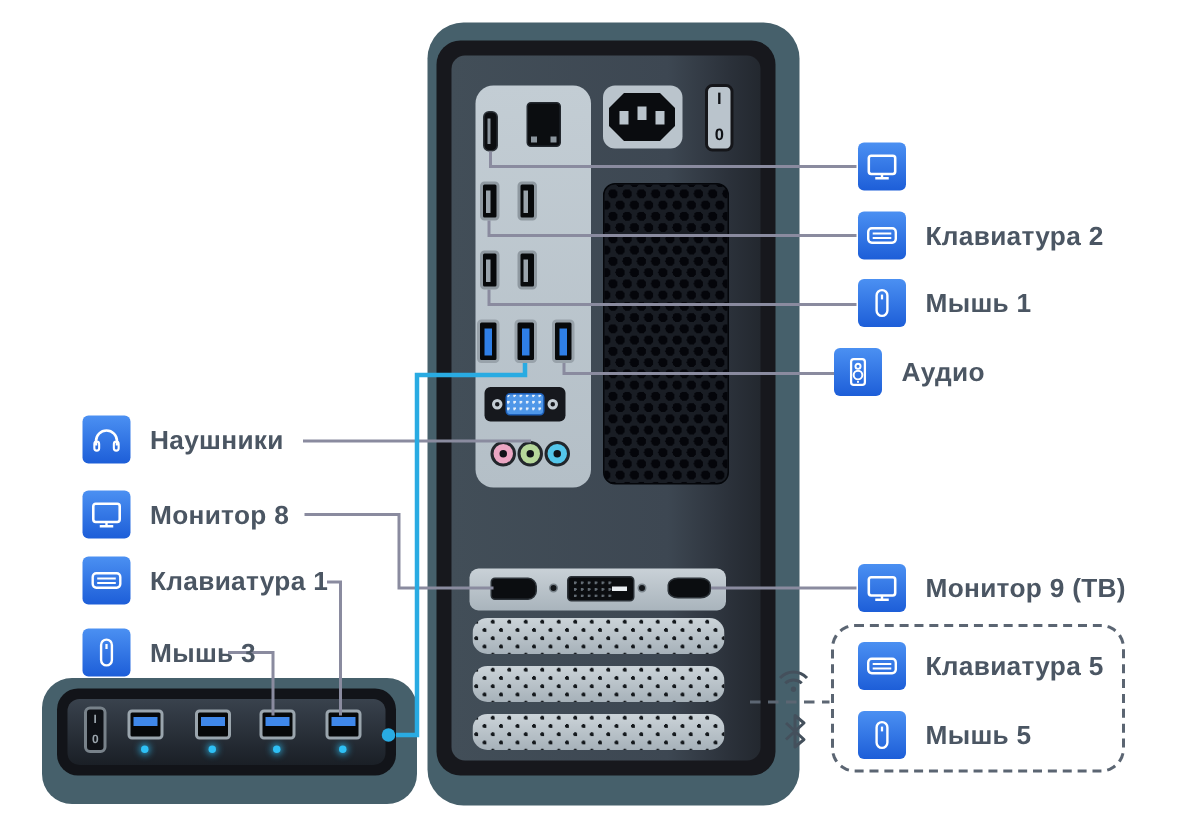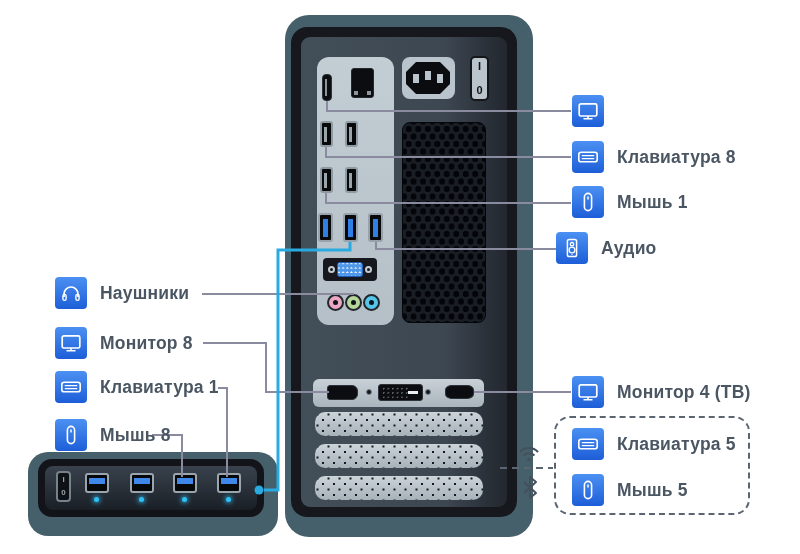--- a/index.html
+++ b/index.html
@@ -253,39 +253,39 @@
     </div>
     <span>Клавиатура 1</span>
   </div>
   <div class="abs label" style="left:55px;top:419px">
     <div class="dev-icon">
       <svg viewBox="0 0 24 24">
           <rect x="8.4" y="3.4" width="7.2" height="17.2" rx="3.6" stroke="#fff" stroke-width="1.6" fill="none"></rect>
           <path d="M12,6.4 v3.2" stroke="#fff" stroke-width="1.5"></path>
         </svg>
     </div>
-    <span>Мышь 8</span>
+    <span>Мышь 3</span>
   </div>
 
   <div class="abs label" style="left:572px;top:95px">
     <div class="dev-icon">
       <svg viewBox="0 0 24 24">
           <rect x="3.2" y="4.8" width="17.6" height="12.2" rx="1.6" stroke="#fff" stroke-width="1.7" fill="none"></rect>
           <path d="M12,17 v2.4 M7.5,19.8 h9" stroke="#fff" stroke-width="1.6" fill="none"></path>
         </svg>
     </div>
   </div>
   <div class="abs label" style="left:572px;top:141px">
     <div class="dev-icon">
       <svg viewBox="0 0 24 24">
           <rect x="2.8" y="7.2" width="18.4" height="9.6" rx="2.4" stroke="#fff" stroke-width="1.6" fill="none"></rect>
           <path d="M5.8,10.6 h12.4 M5.8,13.6 h12.4" stroke="#fff" stroke-width="1.3" fill="none"></path>
         </svg>
     </div>
-    <span>Клавиатура 8</span>
+    <span>Клавиатура 2</span>
   </div>
   <div class="abs label" style="left:572px;top:186px">
     <div class="dev-icon">
       <svg viewBox="0 0 24 24">
           <rect x="8.4" y="3.4" width="7.2" height="17.2" rx="3.6" stroke="#fff" stroke-width="1.6" fill="none"></rect>
           <path d="M12,6.4 v3.2" stroke="#fff" stroke-width="1.5"></path>
         </svg>
     </div>
     <span>Мышь 1</span>
   </div>
@@ -300,21 +300,21 @@
     </div>
     <span>Аудио</span>
   </div>
   <div class="abs label" style="left:572px;top:376px">
     <div class="dev-icon">
       <svg viewBox="0 0 24 24">
           <rect x="3.2" y="4.8" width="17.6" height="12.2" rx="1.6" stroke="#fff" stroke-width="1.7" fill="none"></rect>
           <path d="M12,17 v2.4 M7.5,19.8 h9" stroke="#fff" stroke-width="1.6" fill="none"></path>
         </svg>
     </div>
-    <span>Монитор 4 (ТВ)</span>
+    <span>Монитор 9 (ТВ)</span>
   </div>
 
   <div class="abs label" style="left:572px;top:428px">
     <div class="dev-icon">
       <svg viewBox="0 0 24 24">
           <rect x="2.8" y="7.2" width="18.4" height="9.6" rx="2.4" stroke="#fff" stroke-width="1.6" fill="none"></rect>
           <path d="M5.8,10.6 h12.4 M5.8,13.6 h12.4" stroke="#fff" stroke-width="1.3" fill="none"></path>
         </svg>
     </div>
     <span>Клавиатура 5</span>

